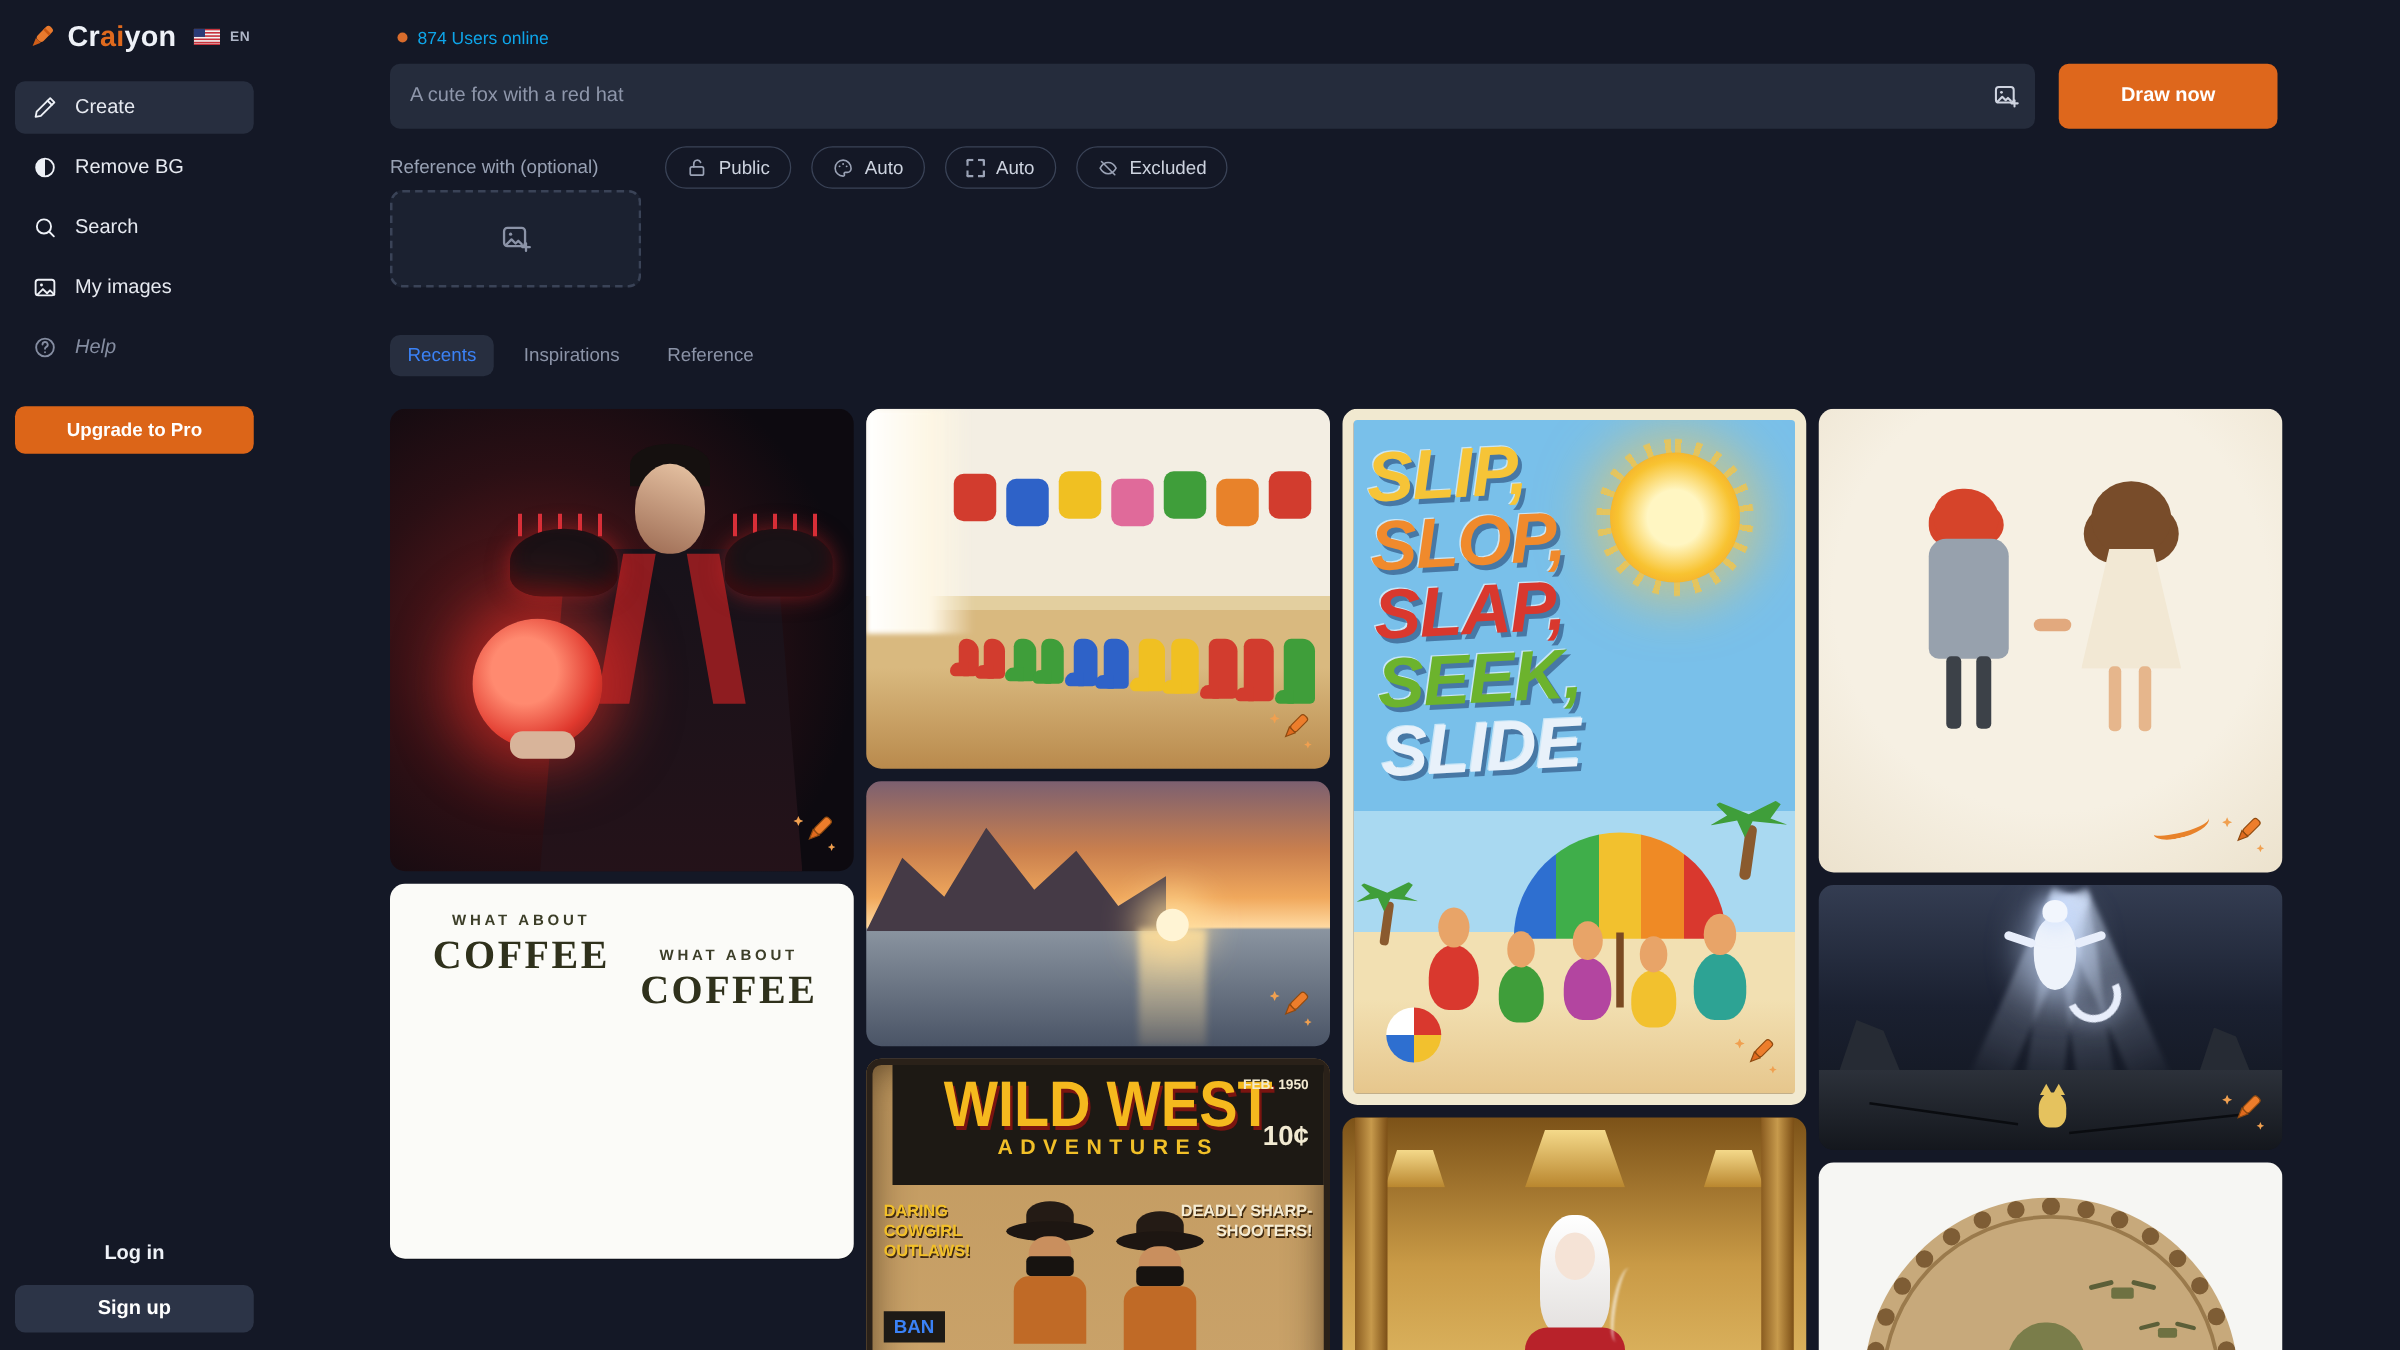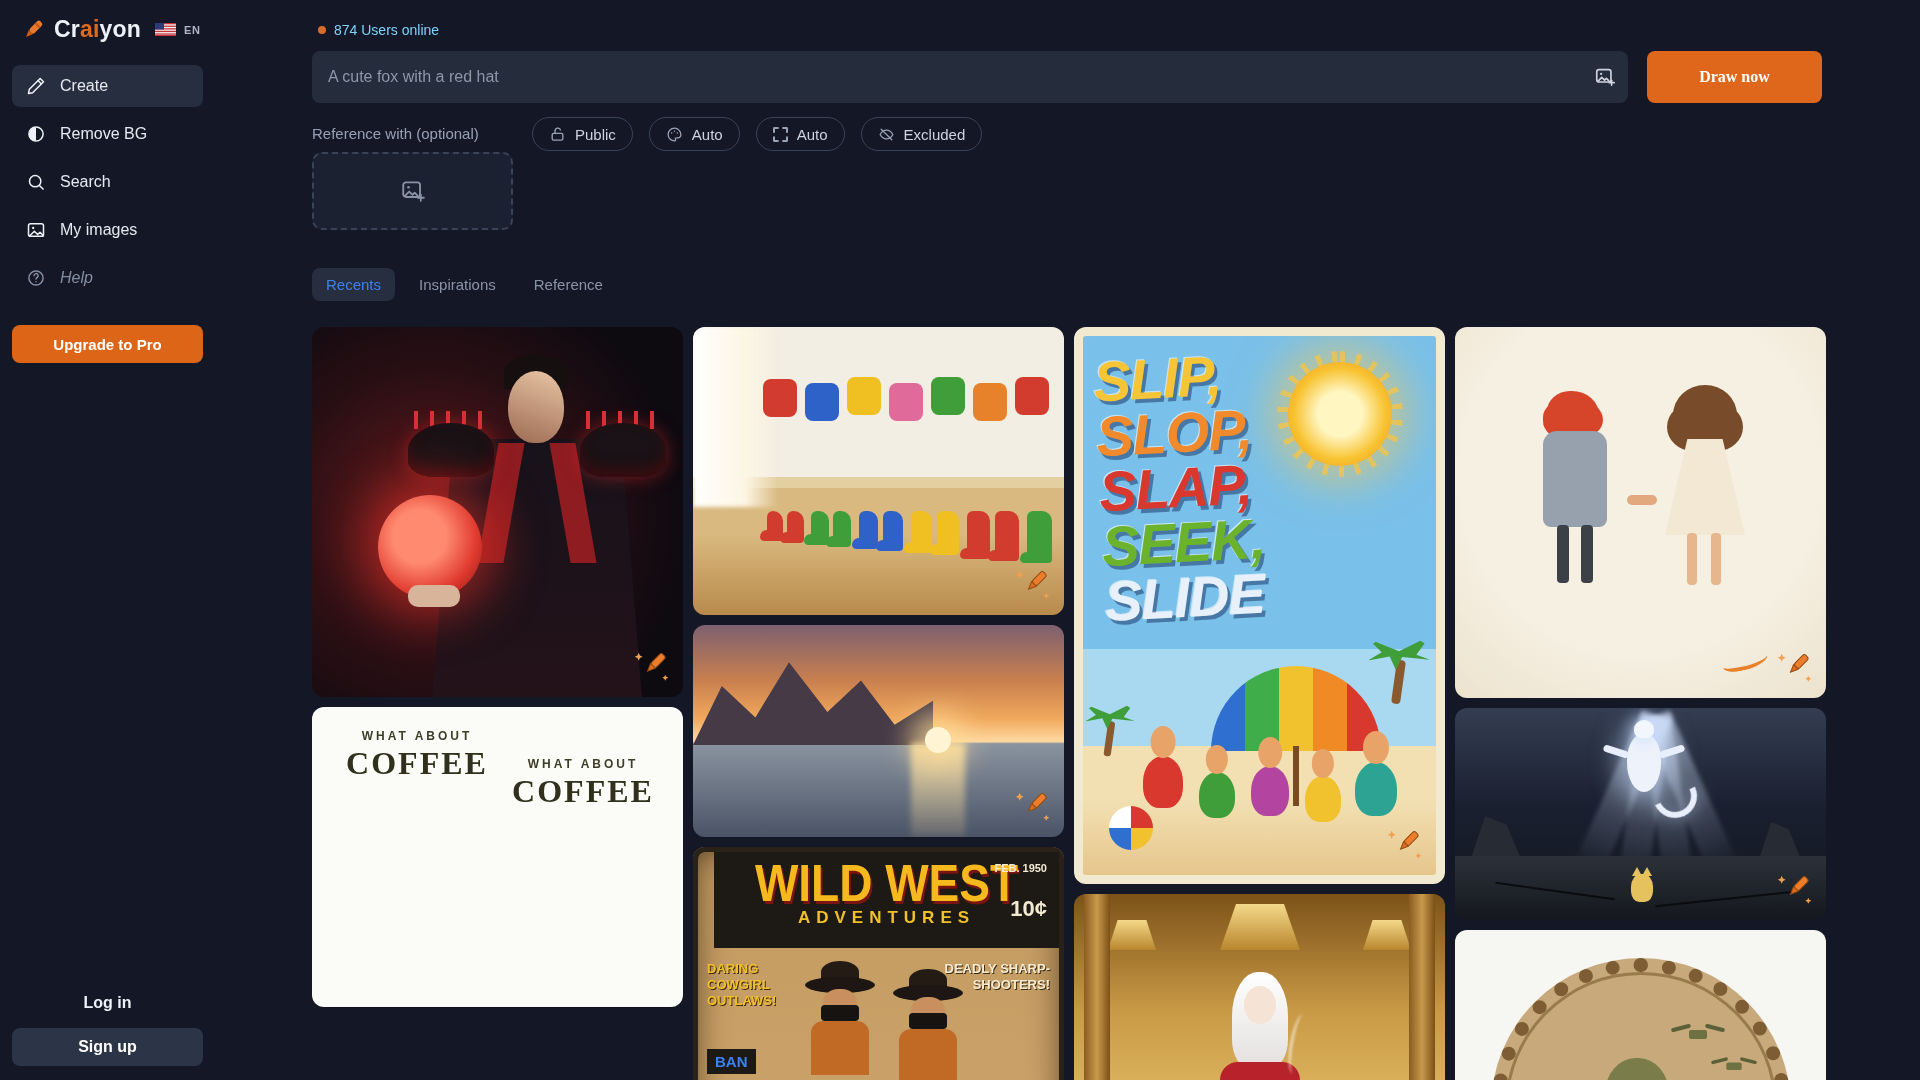--- a/index.html
+++ b/index.html
@@ -17,27 +17,27 @@
   .menu-item { display:flex; align-items:center; gap:14px; height:42px; padding:0 14px; border-radius:8px; font-size:16px; color:#e6e9f0; cursor:pointer; }
   .menu-item.active { background:#272e3f; }
   .menu-item.dim { color:#858da1;font-style:italic; }
   .menu-item svg { flex:0 0 auto; }
   .upgrade-btn { margin-top:26px; width:191px; height:38px; border:none; border-radius:8px; background:#dc6518; color:#fff; font-size:15px; font-weight:bold; font-family:inherit; cursor:pointer; }
   .side-bottom { position:absolute; left:12px; bottom:14px; width:191px; text-align:center; }
   .login-link { display:block; font-size:16px; font-weight:bold; color:#eef1f7; margin-bottom:16px; cursor:pointer; }
   .signup-btn { width:191px; height:38px; border:none; border-radius:8px; background:#2c3447; color:#fff; font-size:16px; font-weight:bold; font-family:inherit; cursor:pointer; }
 
   
-  .online { position:absolute; left:318px; top:22px; display:flex; align-items:center; gap:8px; font-size:14px; color:#7dd3fc; }
+  .online { position:absolute; left:318px; top:22px; display:flex; align-items:center; gap:8px; font-size:14px; color:#0ea5e9; }
   .online-dot { width:8px; height:8px; border-radius:50%; background:#d96c2c; }
   .prompt-wrap { position:absolute; left:312px; top:51px; width:1316px; height:52px; background:#252c3c; border-radius:8px; display:flex; align-items:center; }
   .prompt-input { flex:1; height:100%; background:transparent; border:none; outline:none; color:#dfe3ea; font-size:16px; padding:0 16px; font-family:inherit; }
   .prompt-input::placeholder { color:#8e96aa; }
   .prompt-img-btn { width:46px; height:52px; display:flex; align-items:center; justify-content:center; color:#cfd4e0; cursor:pointer; background:transparent; border:none; }
-  .draw-btn { position:absolute; left:1647px; top:51px; width:175px; height:52px; border:none; border-radius:8px; background:#de671c; color:#fff; font-size:16px; font-weight:bold; font-family:Liberation Serif, serif; cursor:pointer; }
+  .draw-btn { position:absolute; left:1647px; top:51px; width:175px; height:52px; border:none; border-radius:8px; background:#de671c; color:#fff; font-size:16px; font-weight:bold; font-family:Liberation Sans, sans-serif; cursor:pointer; }
   .ref-label { position:absolute; left:312px; top:125px; font-size:15px; color:#98a1b4; }
   .pills { position:absolute; left:532px; top:117px; display:flex; gap:16px; }
   .pill { display:inline-flex; align-items:center; gap:9px; height:34px; padding:0 16px; border:1px solid #3a4357; border-radius:17px; color:#cdd3df; font-size:15px; cursor:pointer; background:transparent; font-family:inherit; }
   .pill svg { color:#9aa2b5; }
   .crop-box { width:15px; height:15px; border:2px dashed #9aa2b5; border-radius:2px; }
   .upload-box { position:absolute; left:312px; top:152px; width:201px; height:78px; border:2px dashed #3a4357; border-radius:10px; background:#1b2130; display:flex; align-items:center; justify-content:center; color:#8b93a7; cursor:pointer; }
 
   
   .tabs { position:absolute; left:312px; top:268px; display:flex; align-items:center; gap:10px; }
   .tab { padding:8px 14px; border-radius:8px; font-size:15px; color:#8b93a7; cursor:pointer; }

